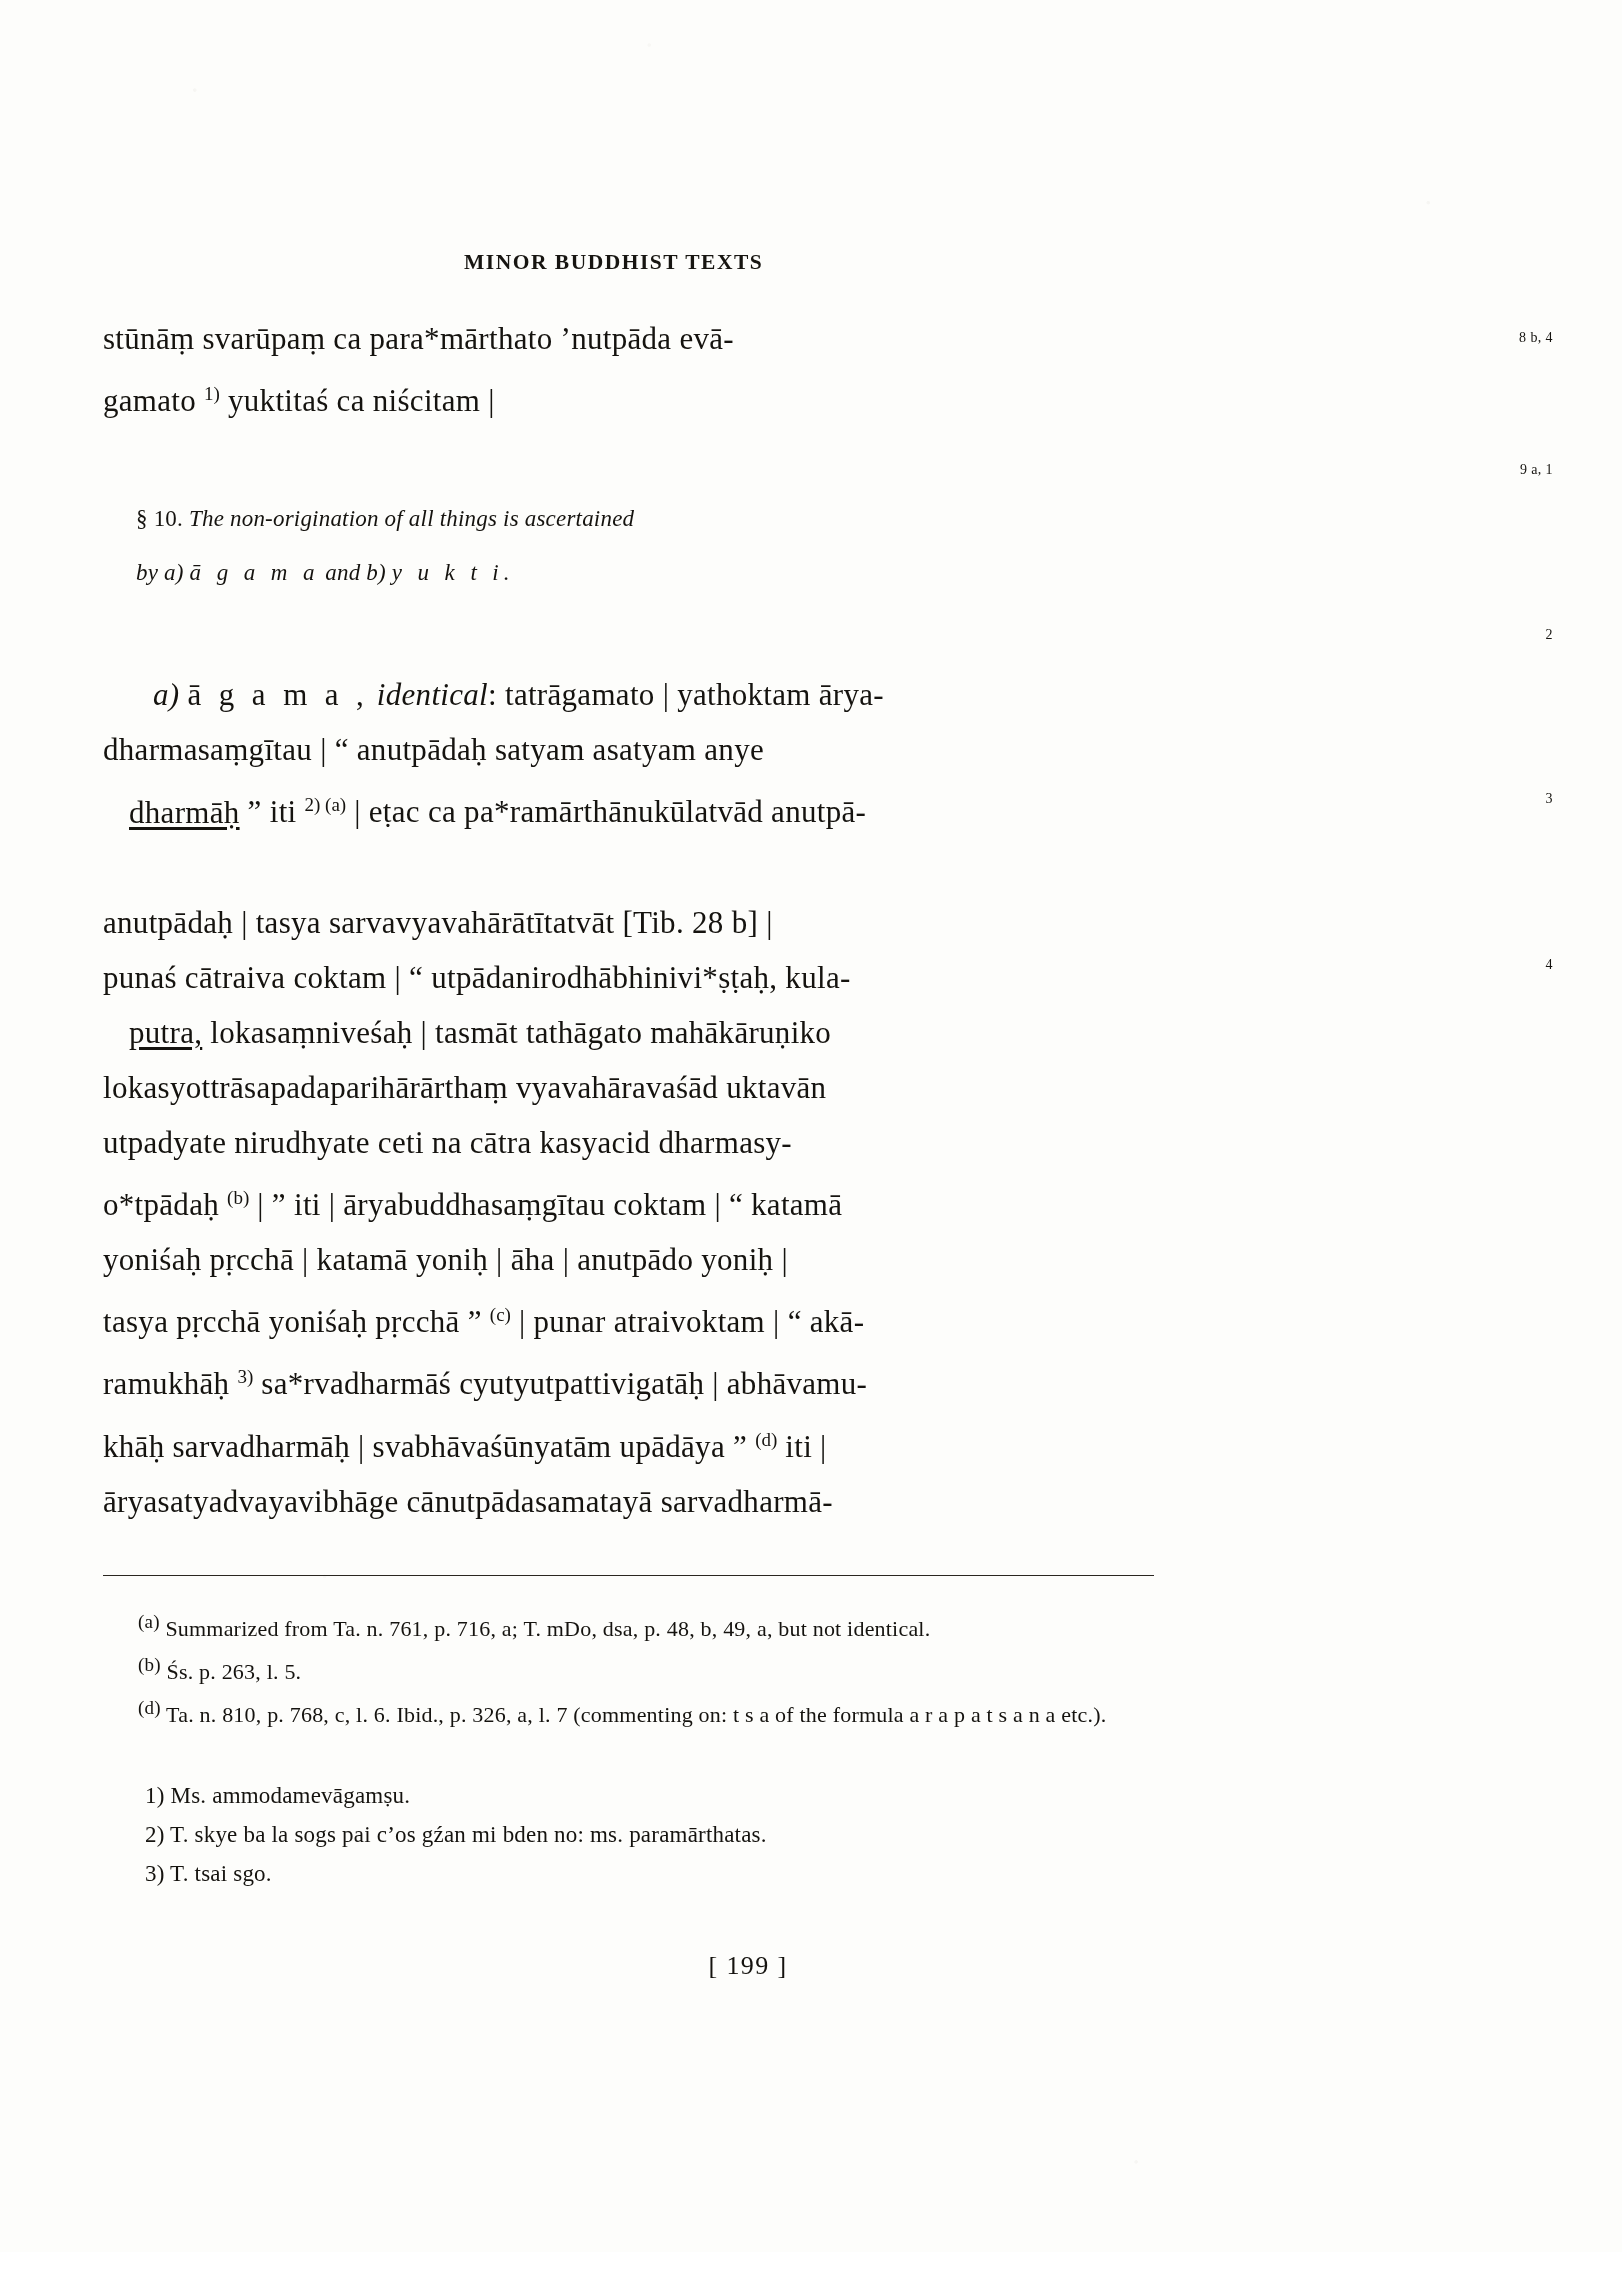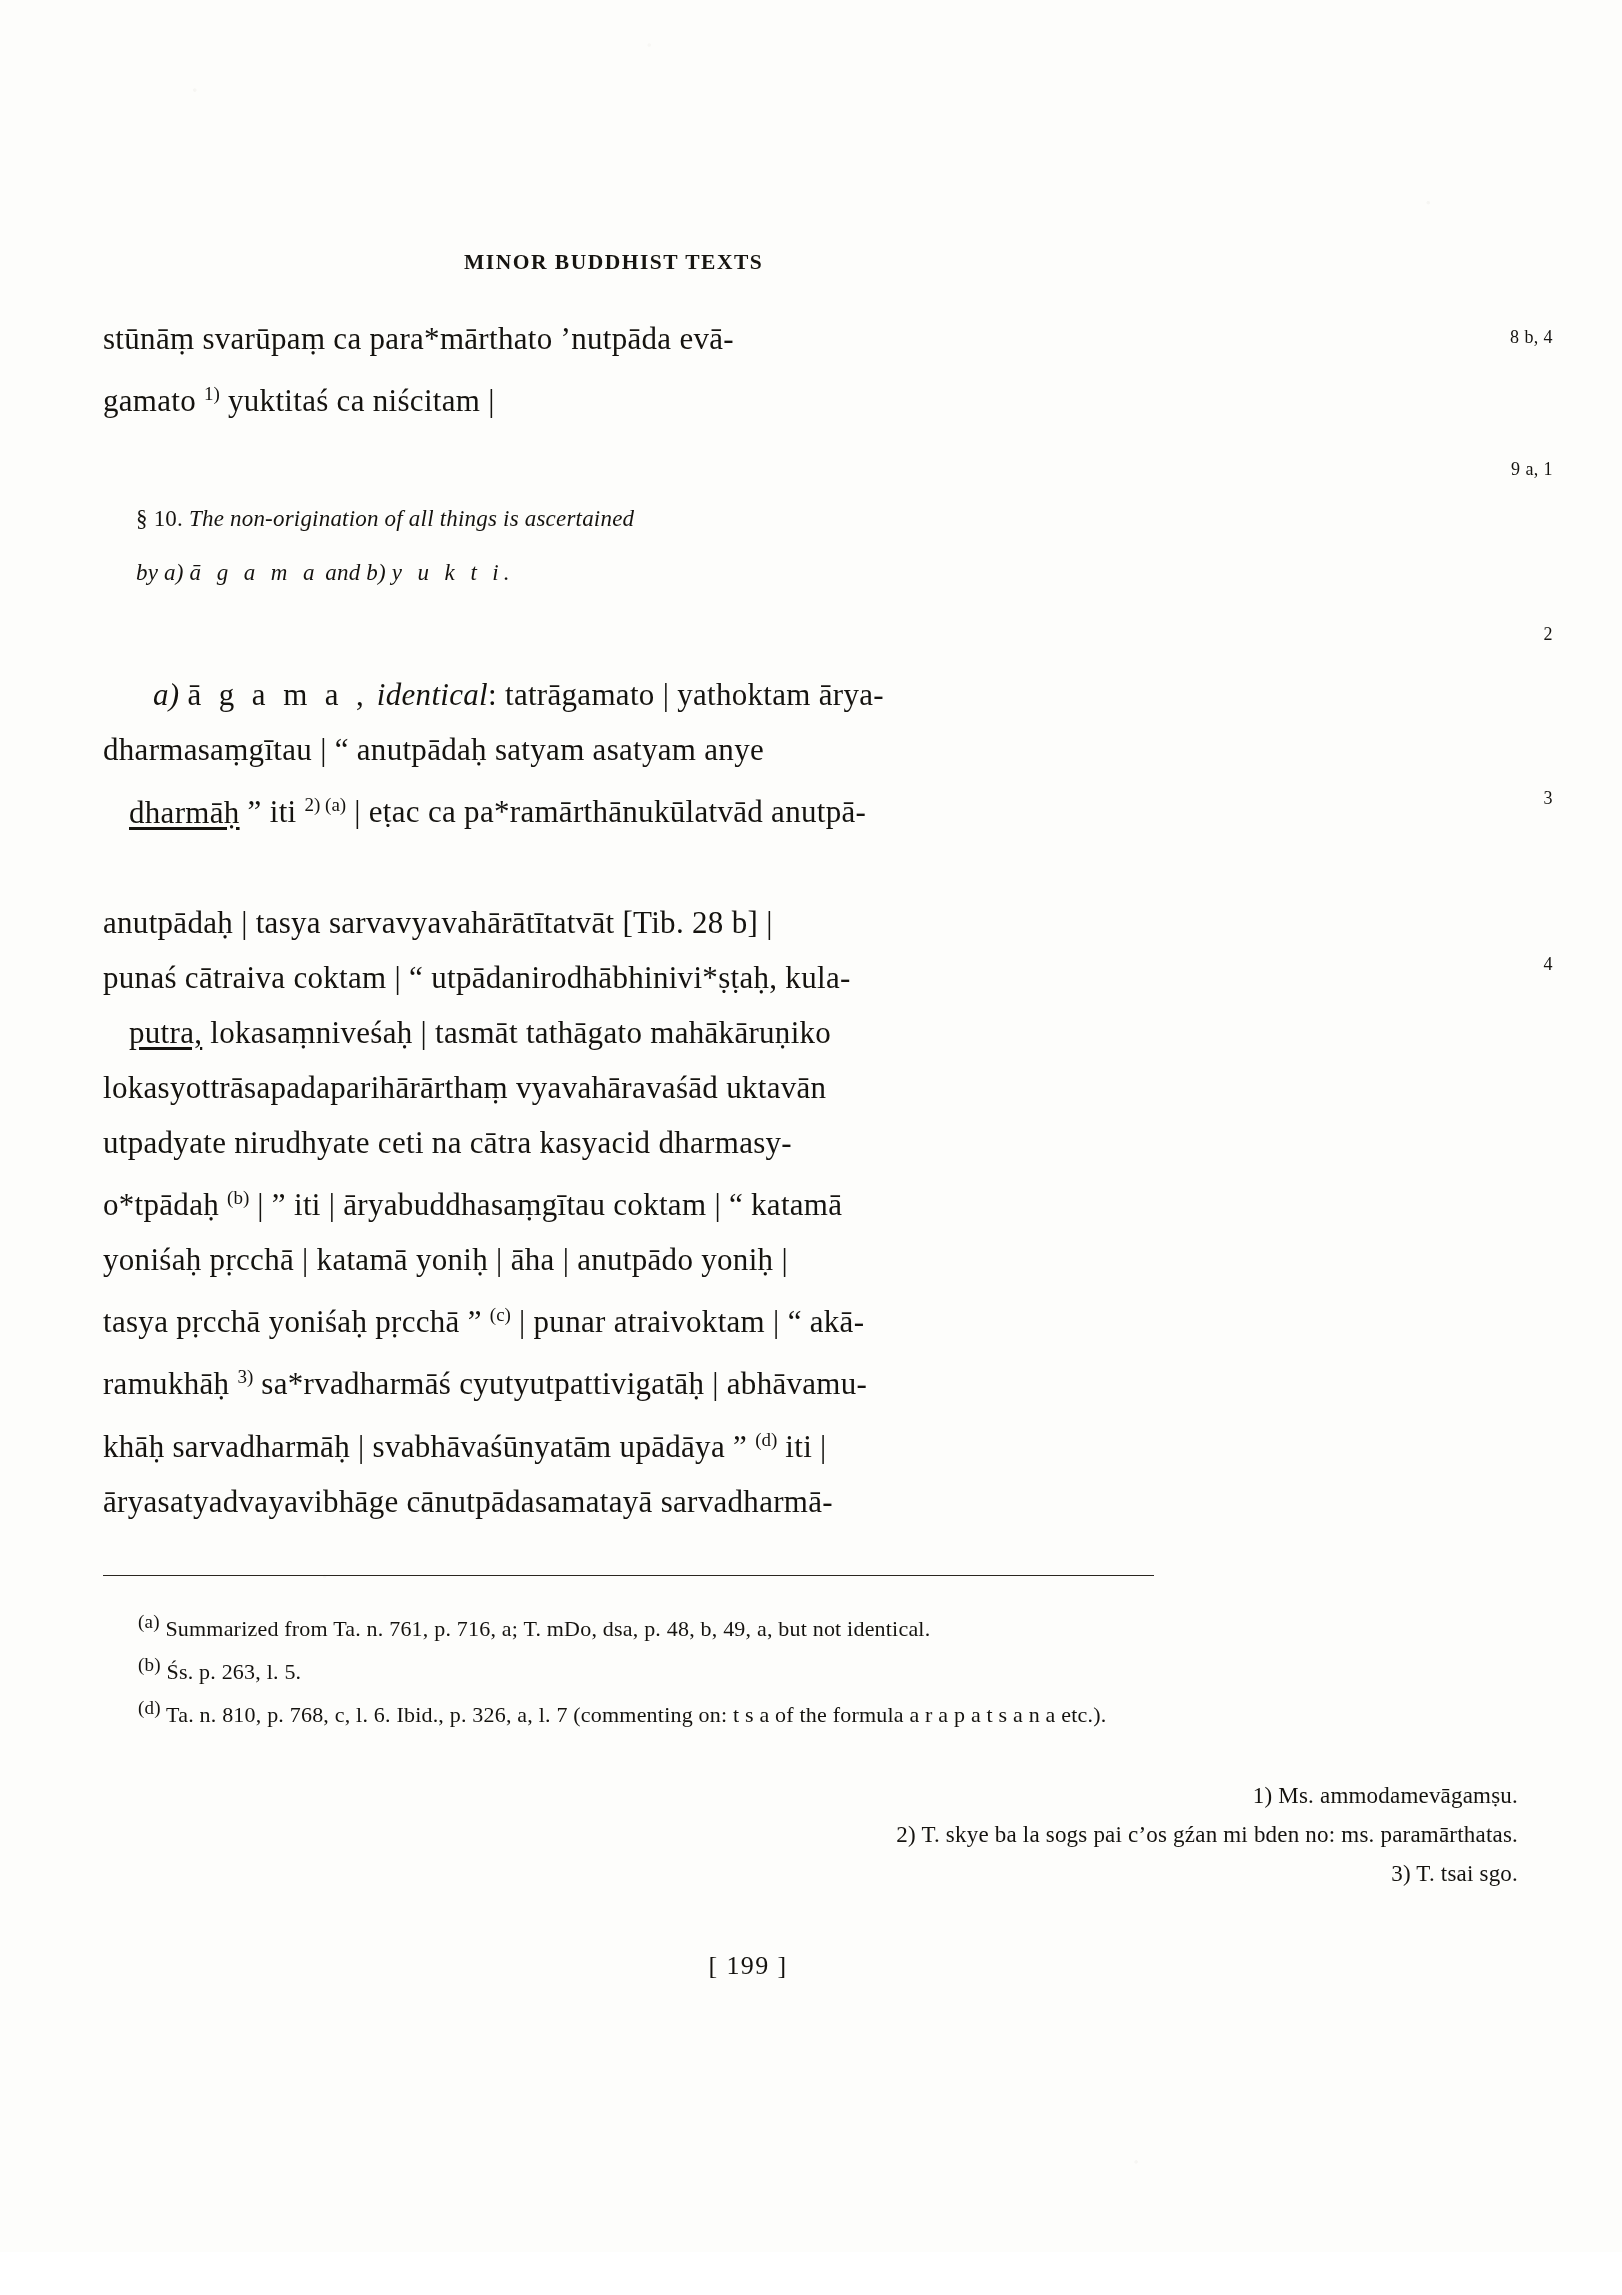--- a/index.html
+++ b/index.html
@@ -84,21 +84,21 @@
   .ital { font-style: italic; }
   .sup {
     font-size: 19px;
     vertical-align: super;
     letter-spacing: 0;
   }
   .ul { text-decoration: underline; text-underline-offset: 4.2px; margin-left: 26px; }
   .marginal {
     position: absolute;
     right: -129px;
-    font-size: 18px;
+    font-size: 14px;
     letter-spacing: 0.4px;
     white-space: nowrap;
   }
   .rule {
     width: 1051px;
     height: 1.4px;
     background: #2a2620;
     margin: 46px 0 28px 0;
   }
   .notes {
@@ -113,21 +113,20 @@
   .note-ind { display: inline-block; width: 35px; }
   .notes .marker {
     font-size: 19px;
     vertical-align: super;
   }
   .fn-group {
     margin-top: 43px;
     font-size: 23px;
     line-height: 39px;
     letter-spacing: 0.2px;
-    text-align: right;
   }
   .fn-group p { margin: 0; }
   .fn-ind { display: inline-block; width: 42px; }
   .pageno {
     margin-top: 58px;
     text-align: center;
     font-size: 26px;
     letter-spacing: 1.4px;
     margin-left: -125px;
   }

